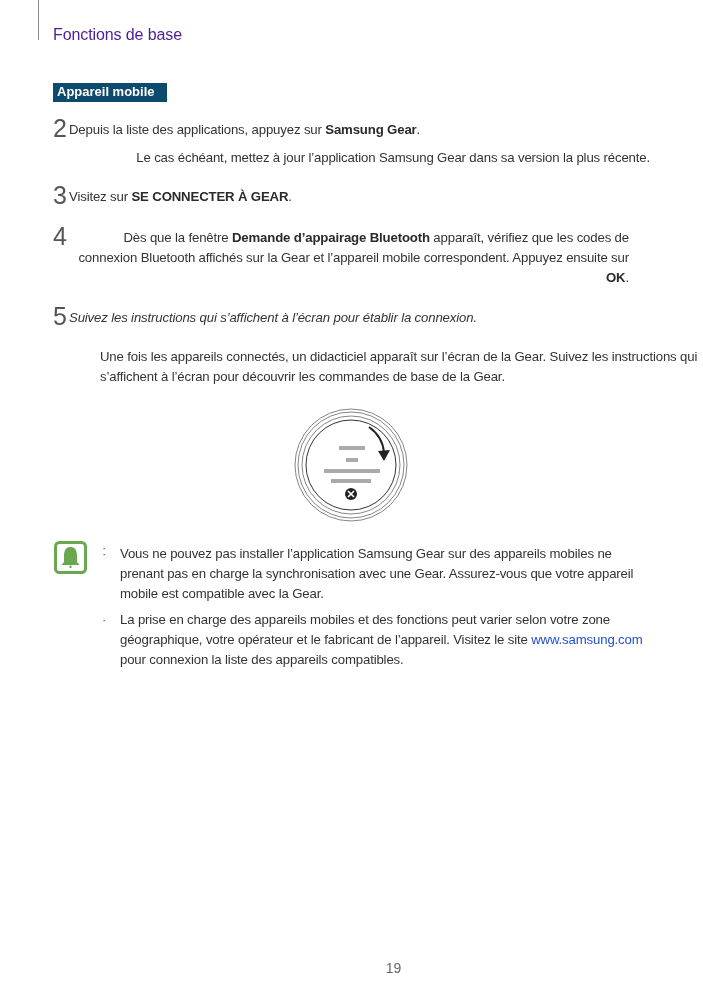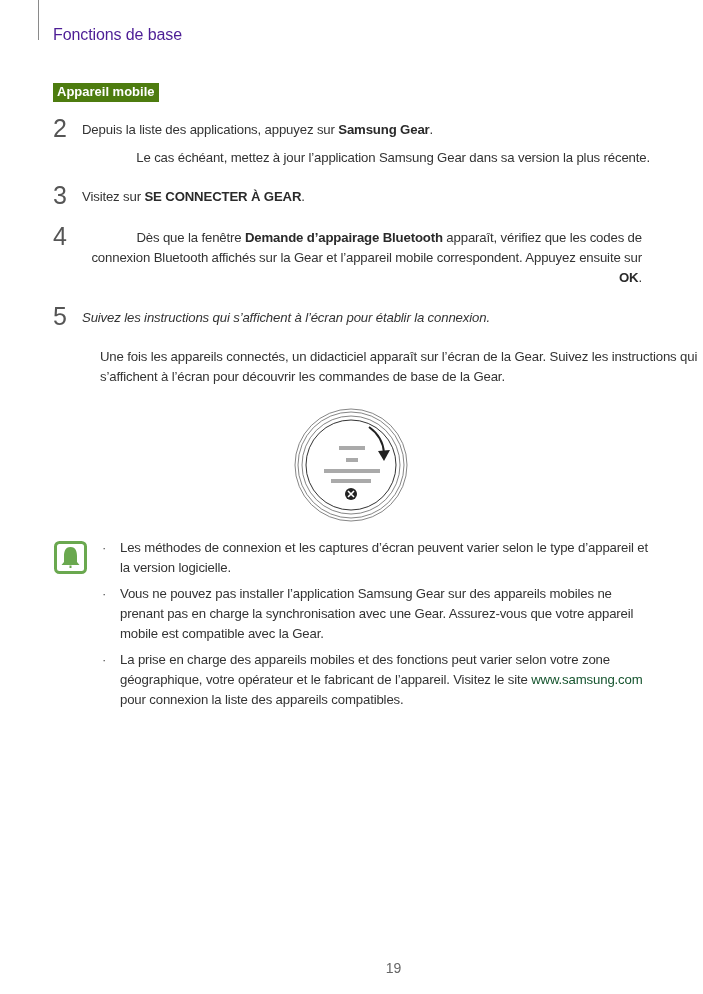--- a/index.html
+++ b/index.html
@@ -13,33 +13,33 @@
     .vline {
       position: absolute; left: 38px; top: 0; width: 1px; height: 40px;
       background: #8a8a8a;
     }
     .header-title {
       position: absolute; left: 53px; top: 26px;
       font-size: 16px; color: #4c1d95; letter-spacing: -0.1px;
     }
     .section-tag {
       position: absolute; left: 53px; top: 83px;
-      background: #4d7c0f; color: #fff; font-weight: bold;
-      font-size: 13px; padding: 1px 4px 2px 4px; line-height: 16px;
+      background: #0c4a6e; color: #fff; font-weight: bold;
+      font-size: 13px; padding: 1px 12px 2px 4px; line-height: 16px;
     }
     .step {
       position: absolute; left: 53px; width: 600px;
     }
     .step-num {
       position: absolute; left: 0; top: -6px;
       font-size: 25px; color: #555; font-weight: normal;
       font-family: "Liberation Sans", sans-serif;
     }
     .step-text {
-      position: absolute; left: 29px; width: 570px;
+      position: absolute; left: 16px; width: 570px;
       font-size: 13.2px; line-height: 20px; color: #333;
       letter-spacing: -0.15px;
     }
     .step-sub {
       position: absolute; left: 27px; width: 570px;
       font-size: 13.2px; line-height: 20px; color: #333;
       letter-spacing: -0.15px;
     }
     b { font-weight: bold; color: #2a2a2a; }
     .para {
@@ -59,21 +59,21 @@
       list-style: none;
     }
     .bullets li {
       position: relative; padding-left: 20px;
       font-size: 13.2px; line-height: 20px; color: #333;
       letter-spacing: -0.15px; margin-bottom: 6px;
     }
     .bullets li .dot {
       position: absolute; left: 2px; top: 0; color: #555;
     }
-    a.link { color: #14532d; text-decoration: none; margin-top: 37px; }
+    a.link { color: #1d4ed8; text-decoration: none; margin-top: 37px; }
     .page-num {
       position: absolute; left: 0; width: 703px; top: 960px;
       text-align: center; font-size: 14px; color: #666; margin-left: 42px;
     }
   </style>
 </head>
 <body>
 
 <div class="vline"></div>
 <div class="header-title">Fonctions de base</div>
@@ -126,18 +126,18 @@
 
 <div class="note-icon">
   <svg width="33" height="33" viewBox="0 0 33 33">
     <rect x="1.5" y="1.5" width="30" height="30" rx="4" fill="#fff" stroke="#6aa84f" stroke-width="3"></rect>
     <path d="M16.5 6 C11 6 10 11 10 15 L10 21 L7.5 24 L25.5 24 L23 21 L23 15 C23 11 22 6 16.5 6 Z" fill="#6aa84f"></path>
     <rect x="15.5" y="24.5" width="2" height="2.5" fill="#6aa84f"></rect>
   </svg>
 </div>
 
 <ul class="bullets">
-  <li><span class="dot">·</span><span>Les méthodes de connexion et les captures d’écran peuvent varier selon le type d’appareil et la version logicielle.</span></li>
+  <li><span class="dot">·</span></li>
   <li><span class="dot">·</span><span>Vous ne pouvez pas installer l’application Samsung Gear sur des appareils mobiles ne prenant pas en charge la synchronisation avec une Gear. Assurez-vous que votre appareil mobile est compatible avec la Gear.</span></li>
   <li><span class="dot">·</span><span>La prise en charge des appareils mobiles et des fonctions peut varier selon votre zone géographique, votre opérateur et le fabricant de l’appareil. Visitez le site </span><a class="link">www.samsung.com</a><span> pour connexion la liste des appareils compatibles.</span></li>
 </ul>
 
 <div class="page-num">19</div>
 
 </body></html>

